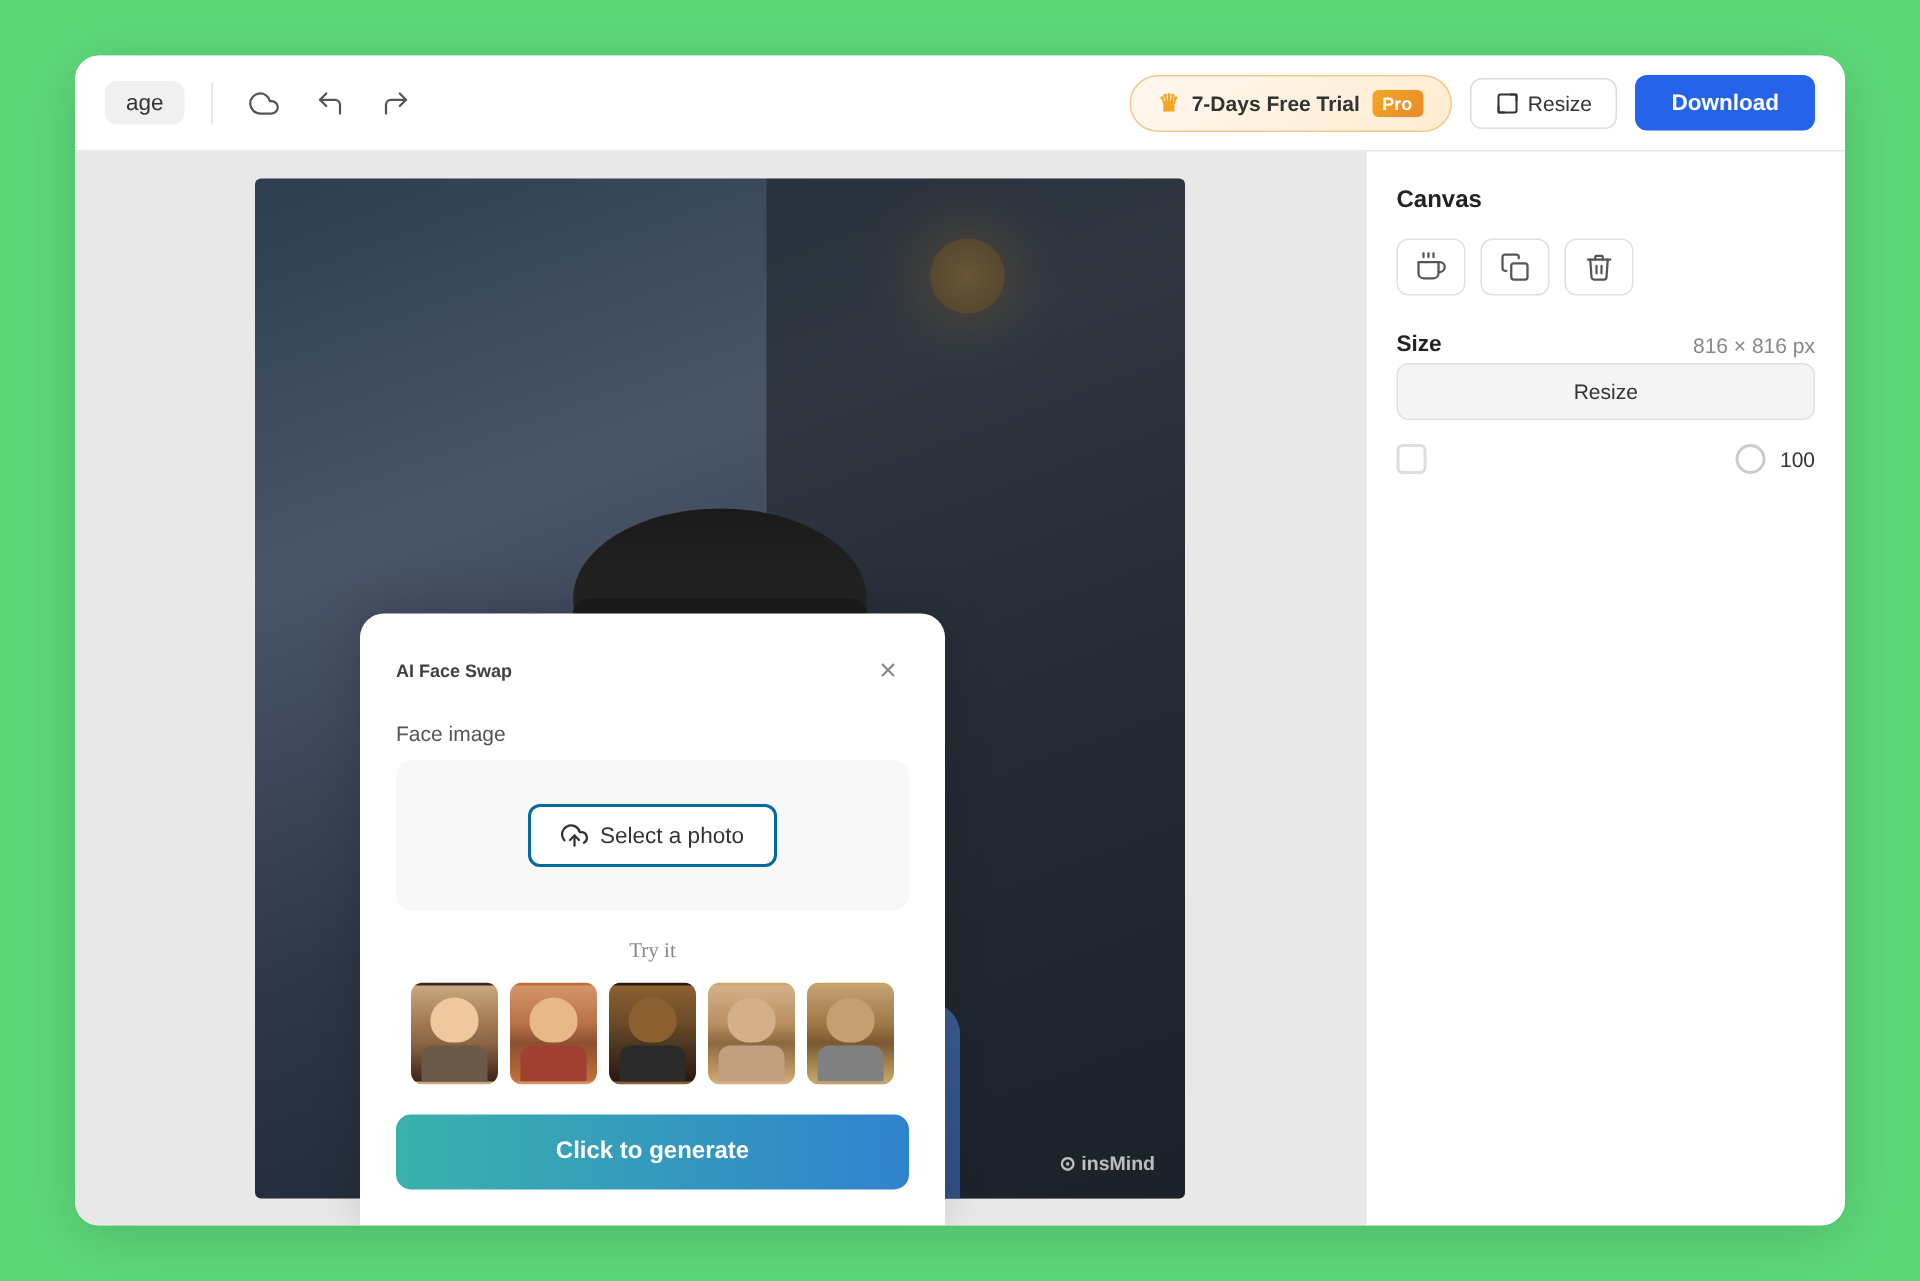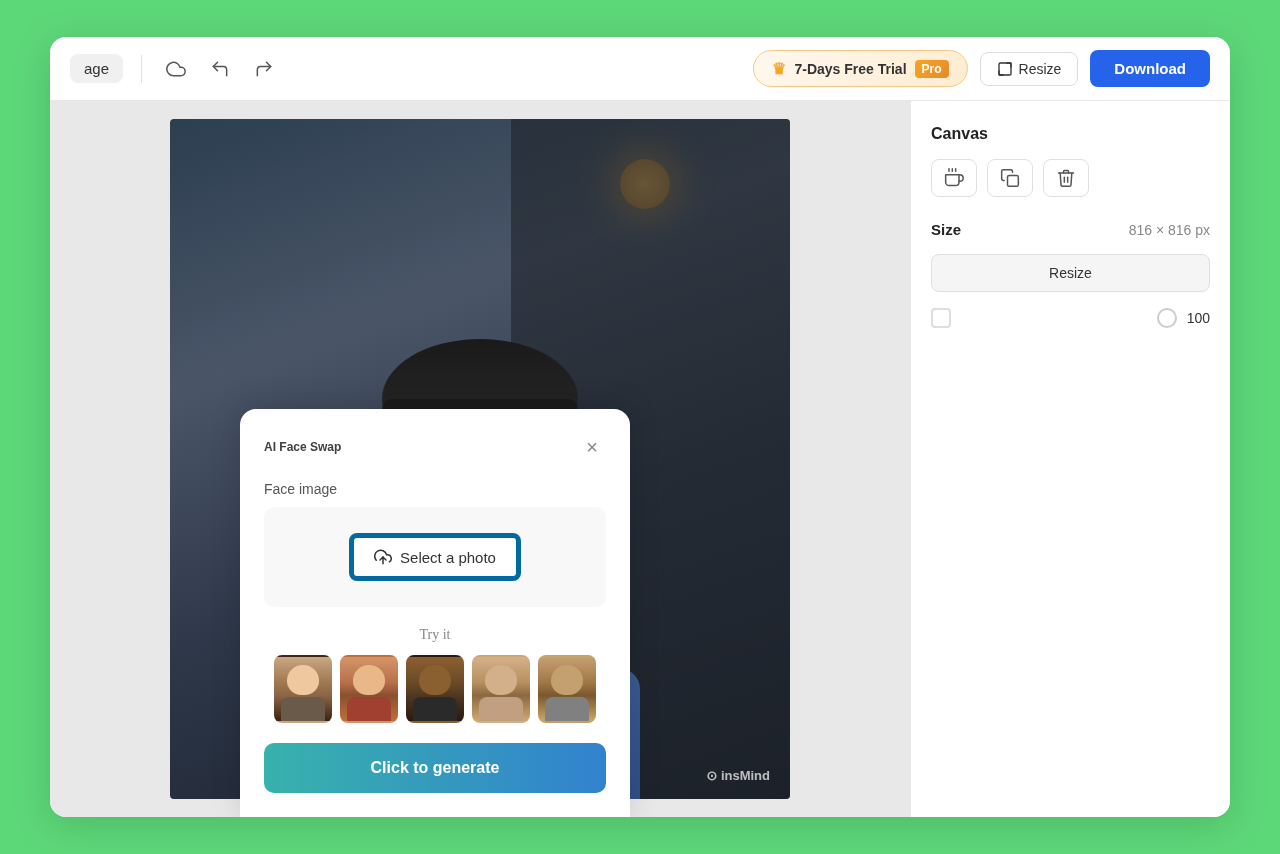--- a/index.html
+++ b/index.html
@@ -199,21 +199,21 @@
       font-size: 18px;
       color: #555;
       display: flex;
       align-items: center;
       justify-content: center;
     }
     .size-row {
       display: flex;
       align-items: center;
       justify-content: space-between;
-      margin-bottom: 16px;
+      margin-bottom: 4px;
     }
     .size-label { font-size: 15px; font-weight: 600; color: #222; }
     .size-value { font-size: 14px; color: #888; }
     .resize-options {
       display: flex;
       gap: 10px;
     }
     .resize-option-btn {
       flex: 1;
       background: #f5f5f5;
@@ -280,21 +280,21 @@
       border-radius: 10px;
       height: 100px;
       display: flex;
       align-items: center;
       justify-content: center;
       margin-bottom: 20px;
       cursor: pointer;
     }
     .select-photo-btn {
       background: #fff;
-      border: 5px solid #0369a1;
+      border: 2px solid #0369a1;
       border-radius: 8px;
       padding: 10px 20px;
       font-size: 15px;
       font-weight: 500;
       color: #333;
       cursor: pointer;
       display: flex;
       align-items: center;
       gap: 8px;
     }

